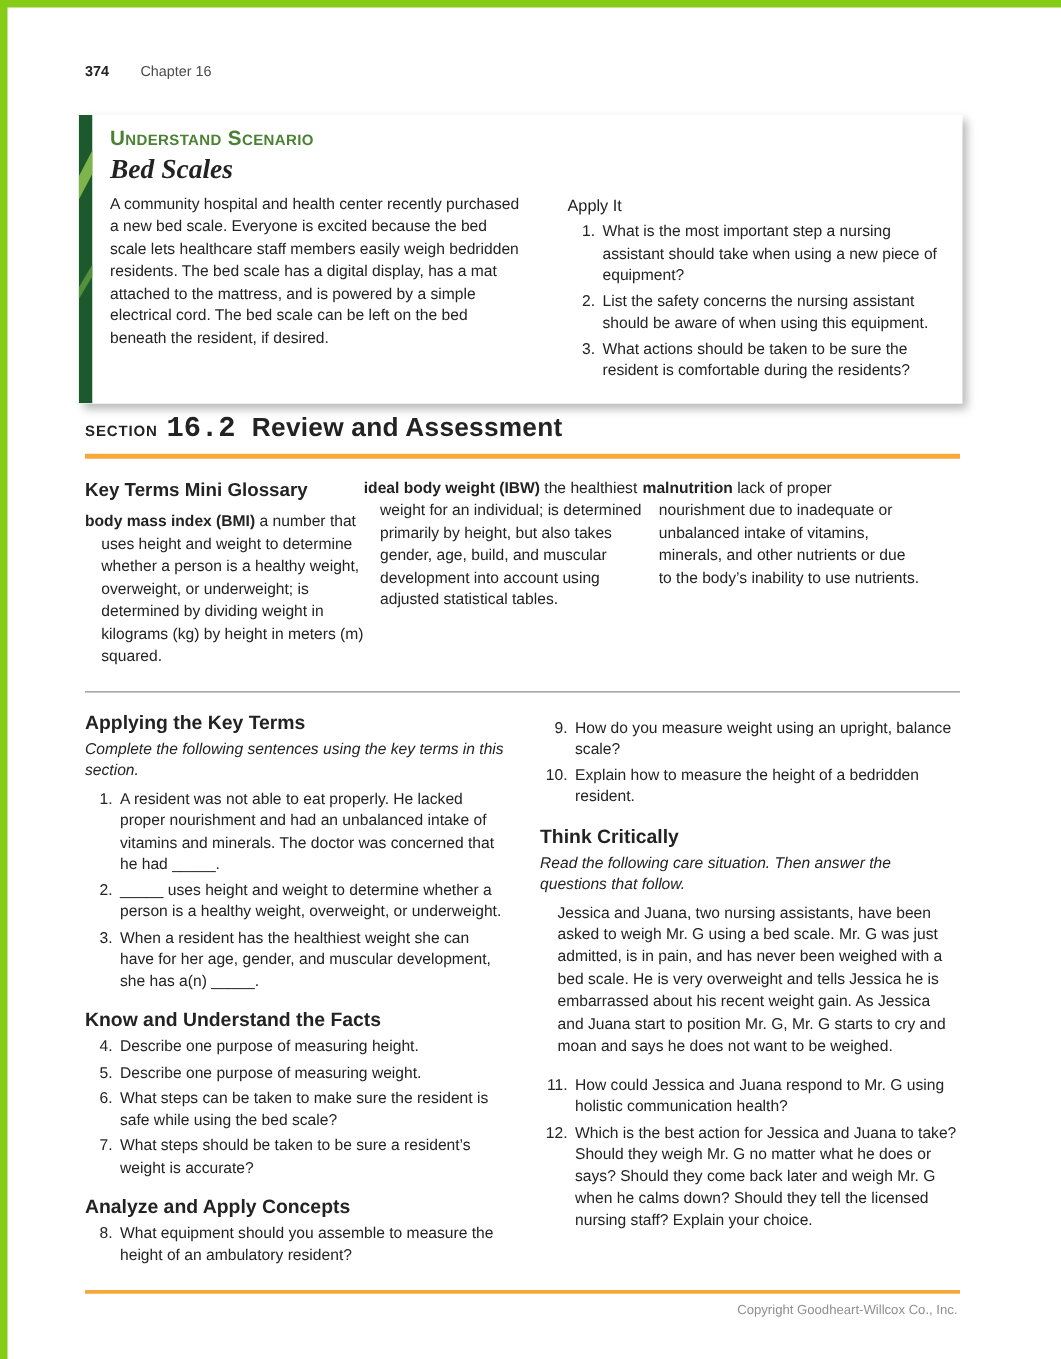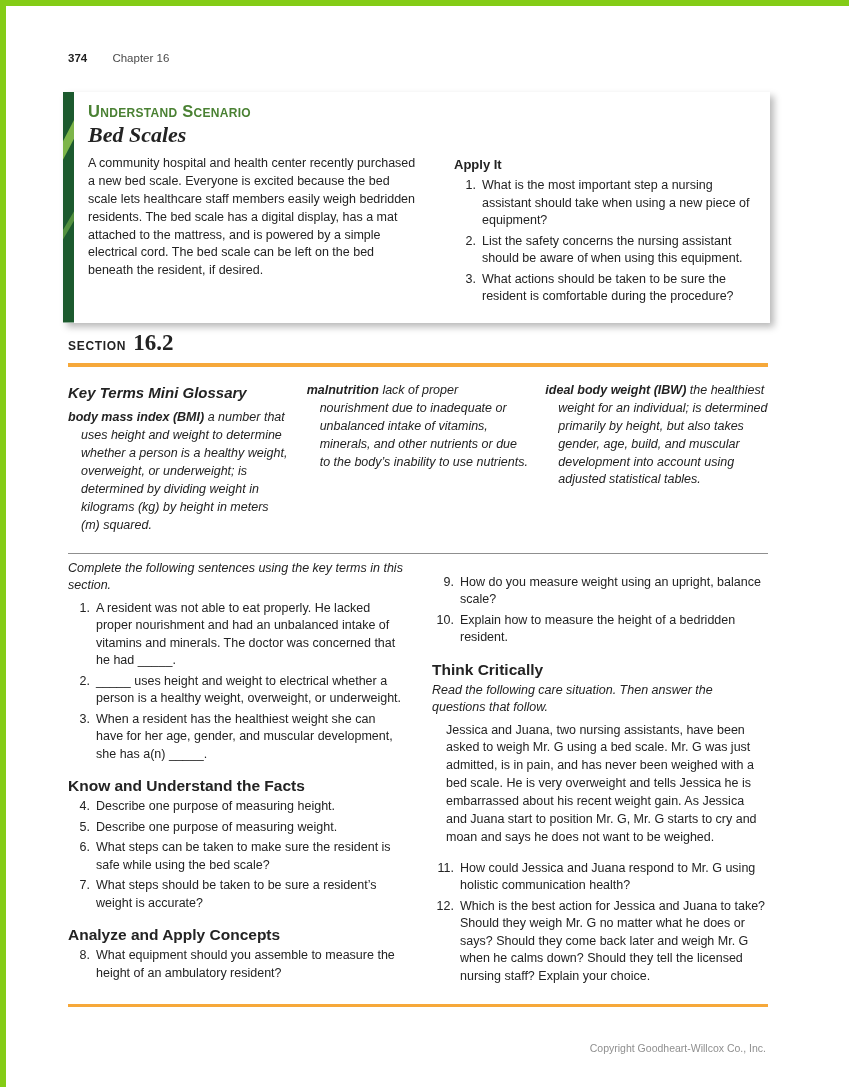--- a/index.html
+++ b/index.html
@@ -32,39 +32,39 @@
     color:#4a8133; font-weight:bold; font-variant:small-caps;
     font-size:16.5px; letter-spacing:0.3px;
   }
   .scenario-title {
     font-family:"Liberation Serif", serif; font-style:italic; font-weight:bold;
     font-size:22px; margin:1px 0 7px;
   }
   .scenario-cols { display:flex; gap:36px; }
   .scenario-body { width:330px; flex:none; font-size:12.5px; line-height:1.43; }
   .apply-col { flex:1; padding-top:2px; }
-  .apply-heading { font-weight:bold; font-size:13px; margin-bottom:5px; }
+  .apply-heading { font-weight:normal; font-size:13px; margin-bottom:5px; }
 
   
   .qrow { display:flex; margin-bottom:3px; font-size:12.5px; line-height:1.4; }
   .qnum { width:22px; flex:none; text-align:right; margin-right:6px; }
   .qtext { flex:1; }
 
   
   .section-block { position:absolute; top:324px; left:62px; width:700px; }
   .section-header { display:flex; align-items:baseline; }
   .section-label { font-size:12px; font-weight:bold; letter-spacing:0.7px; margin-right:7px; }
-  .section-number { font-family:Liberation Serif, serif; font-weight:bold; font-size:23px; margin-right:13px; }
+  .section-number { font-family:Liberation Mono, monospace; font-weight:bold; font-size:23px; margin-right:13px; }
   .section-title { font-size:21px; font-weight:bold; letter-spacing:0.2px; }
   .rule-orange { height:4px; background:#f6a83a; margin-top:7px; }
   .rule-orange-bottom { height:3px; background:#f6a83a; margin-top:16px; }
   .rule-gray { height:1px; background:#8f8f8f; margin-top:18px; }
 
   
-  .glossary { display:flex; gap:16px; margin-top:15px;font-style:italic; }
+  .glossary { display:flex; margin-top:15px; }
   .gcol { width:223px; font-size:12.5px; line-height:1.43; }
   .glossary-heading { font-size:15px; font-weight:bold; margin:0 0 6px; }
   .term-entry { padding-left:13px; text-indent:-13px; margin:0; }
   .term-name { font-weight:bold; }
 
   
   .review-cols { display:flex; gap:28px; margin-top:6px; }
   .rcol { width:336px; }
   .rhead { font-size:15.5px; font-weight:bold; margin:14px 0 3px; }
   .rhead.first { margin-top:10px; }
@@ -105,70 +105,72 @@
           <div class="qrow">
             <span class="qnum">1.</span>
             <span class="qtext">What is the most important step a nursing assistant should take when using a new piece of equipment?</span>
           </div>
           <div class="qrow">
             <span class="qnum">2.</span>
             <span class="qtext">List the safety concerns the nursing assistant should be aware of when using this equipment.</span>
           </div>
           <div class="qrow">
             <span class="qnum">3.</span>
-            <span class="qtext">What actions should be taken to be sure the resident is comfortable during the procedure?</span>
+            <span class="qtext">What actions should be taken to be sure the resident is comfortable during the residents?</span>
           </div>
         </div>
       </div>
     </div>
   </div>
 
   <div class="section-block">
 
     <div class="section-header">
       <span class="section-label">SECTION</span>
       <span class="section-number">16.2</span>
+      <span class="section-title">Review and Assessment</span>
     </div>
     <div class="rule-orange"></div>
 
     <div class="glossary">
       <div class="gcol">
         <div class="glossary-heading">Key Terms Mini Glossary</div>
         <p class="term-entry">
           <span class="term-name">body mass index (BMI)</span>
           <span>a number that uses height and weight to determine whether a person is a healthy weight, overweight, or underweight; is determined by dividing weight in kilograms (kg) by height in meters (m) squared.</span>
         </p>
       </div>
       <div class="gcol">
         <p class="term-entry">
+          <span class="term-name">ideal body weight (IBW)</span>
+          <span>the healthiest weight for an individual; is determined primarily by height, but also takes gender, age, build, and muscular development into account using adjusted statistical tables.</span>
+        </p>
+      </div>
+      <div class="gcol">
+        <p class="term-entry">
           <span class="term-name">malnutrition</span>
           <span>lack of proper nourishment due to inadequate or unbalanced intake of vitamins, minerals, and other nutrients or due to the body’s inability to use nutrients.</span>
         </p>
       </div>
-      <div class="gcol">
-        <p class="term-entry">
-          <span class="term-name">ideal body weight (IBW)</span>
-          <span>the healthiest weight for an individual; is determined primarily by height, but also takes gender, age, build, and muscular development into account using adjusted statistical tables.</span>
-        </p>
-      </div>
     </div>
 
     <div class="rule-gray"></div>
 
     <div class="review-cols">
 
       <div class="rcol">
+        <div class="rhead first">Applying the Key Terms</div>
         <p class="intro">Complete the following sentences using the key terms in this section.</p>
         <div class="qrow">
           <span class="qnum">1.</span>
           <span class="qtext">A resident was not able to eat properly. He lacked proper nourishment and had an unbalanced intake of vitamins and minerals. The doctor was concerned that he had _____.</span>
         </div>
         <div class="qrow">
           <span class="qnum">2.</span>
-          <span class="qtext">_____ uses height and weight to electrical whether a person is a healthy weight, overweight, or underweight.</span>
+          <span class="qtext">_____ uses height and weight to determine whether a person is a healthy weight, overweight, or underweight.</span>
         </div>
         <div class="qrow">
           <span class="qnum">3.</span>
           <span class="qtext">When a resident has the healthiest weight she can have for her age, gender, and muscular development, she has a(n) _____.</span>
         </div>
 
         <div class="rhead">Know and Understand the Facts</div>
         <div class="qrow">
           <span class="qnum">4.</span>
           <span class="qtext">Describe one purpose of measuring height.</span>

